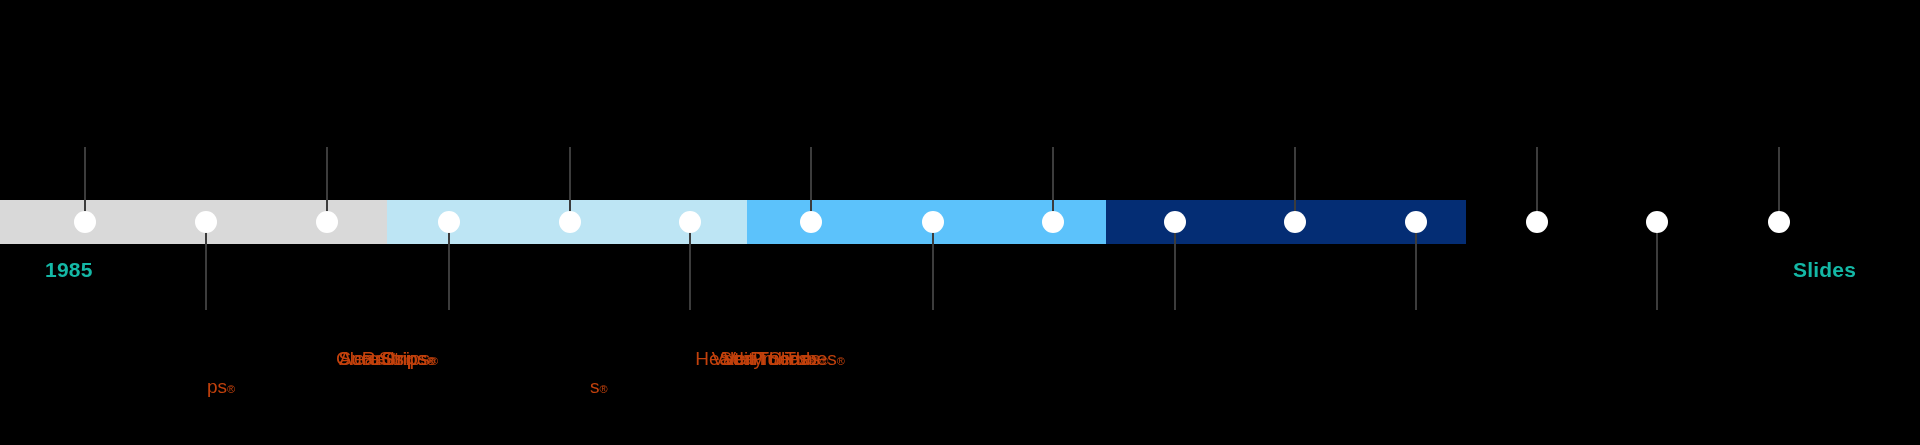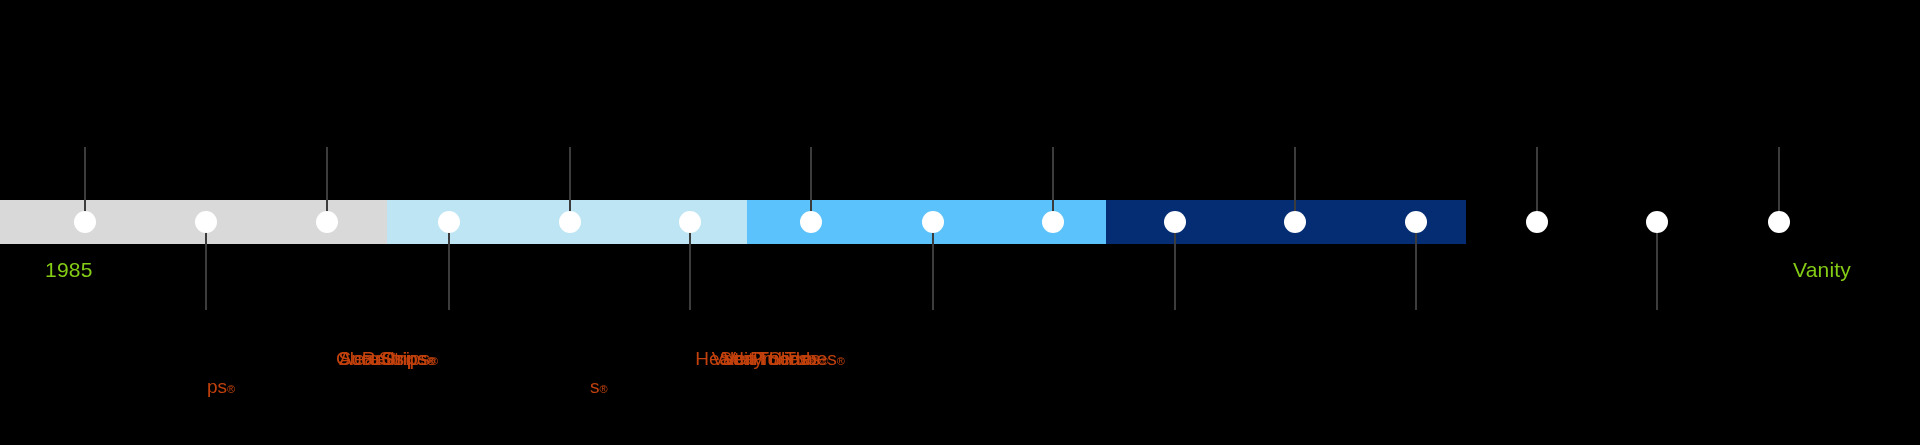--- a/index.html
+++ b/index.html
@@ -28,22 +28,22 @@
   .marker.down .stem{ top:22px; }
   .marker .dot{
     position:absolute; left:-11px; top:11px;
     width:22px; height:22px; border-radius:50%;
     background:#ffffff;
   }
 
   
   .endpoint{
     position:absolute;
-    color:#84cc16;
-    font-size:21px; font-weight:normal;
+    color:#14b8a6;
+    font-size:21px; font-weight:bold;
     letter-spacing:.2px;
     white-space:nowrap;
   }
   #endpoint-start{ left:45px; top:258px; }
   #endpoint-end{ left:1793px;  top:258px; }
 
   
   .label-cluster{
     position:absolute;
     width:360px;
@@ -139,21 +139,21 @@
         <div class="stem" style="height: 88px;"></div>
         <div class="dot"></div>
       </div>
       <div class="marker up" style="left: 1779px;">
         <div class="stem" style="height: 75px;"></div>
         <div class="dot"></div>
       </div>
     </div>
 
   <div class="endpoint" id="endpoint-start">1985</div>
-  <div class="endpoint" id="endpoint-end">Vanity</div>
+  <div class="endpoint" id="endpoint-end">Slides</div>
 
   <div class="label-cluster" id="cluster-0">
       <div class="label-stack">
         <span class="name">Rails<span class="mark">®</span></span>
         <span class="name">SureStrips<span class="mark">®</span></span>
         <span class="name">ClearStrips<span class="mark">®</span></span>
         <span class="name">AccuGrips<span class="mark">®</span></span>
       </div>
       <div class="label-tail">
         <span class="name">ps<span class="mark">®</span></span>

